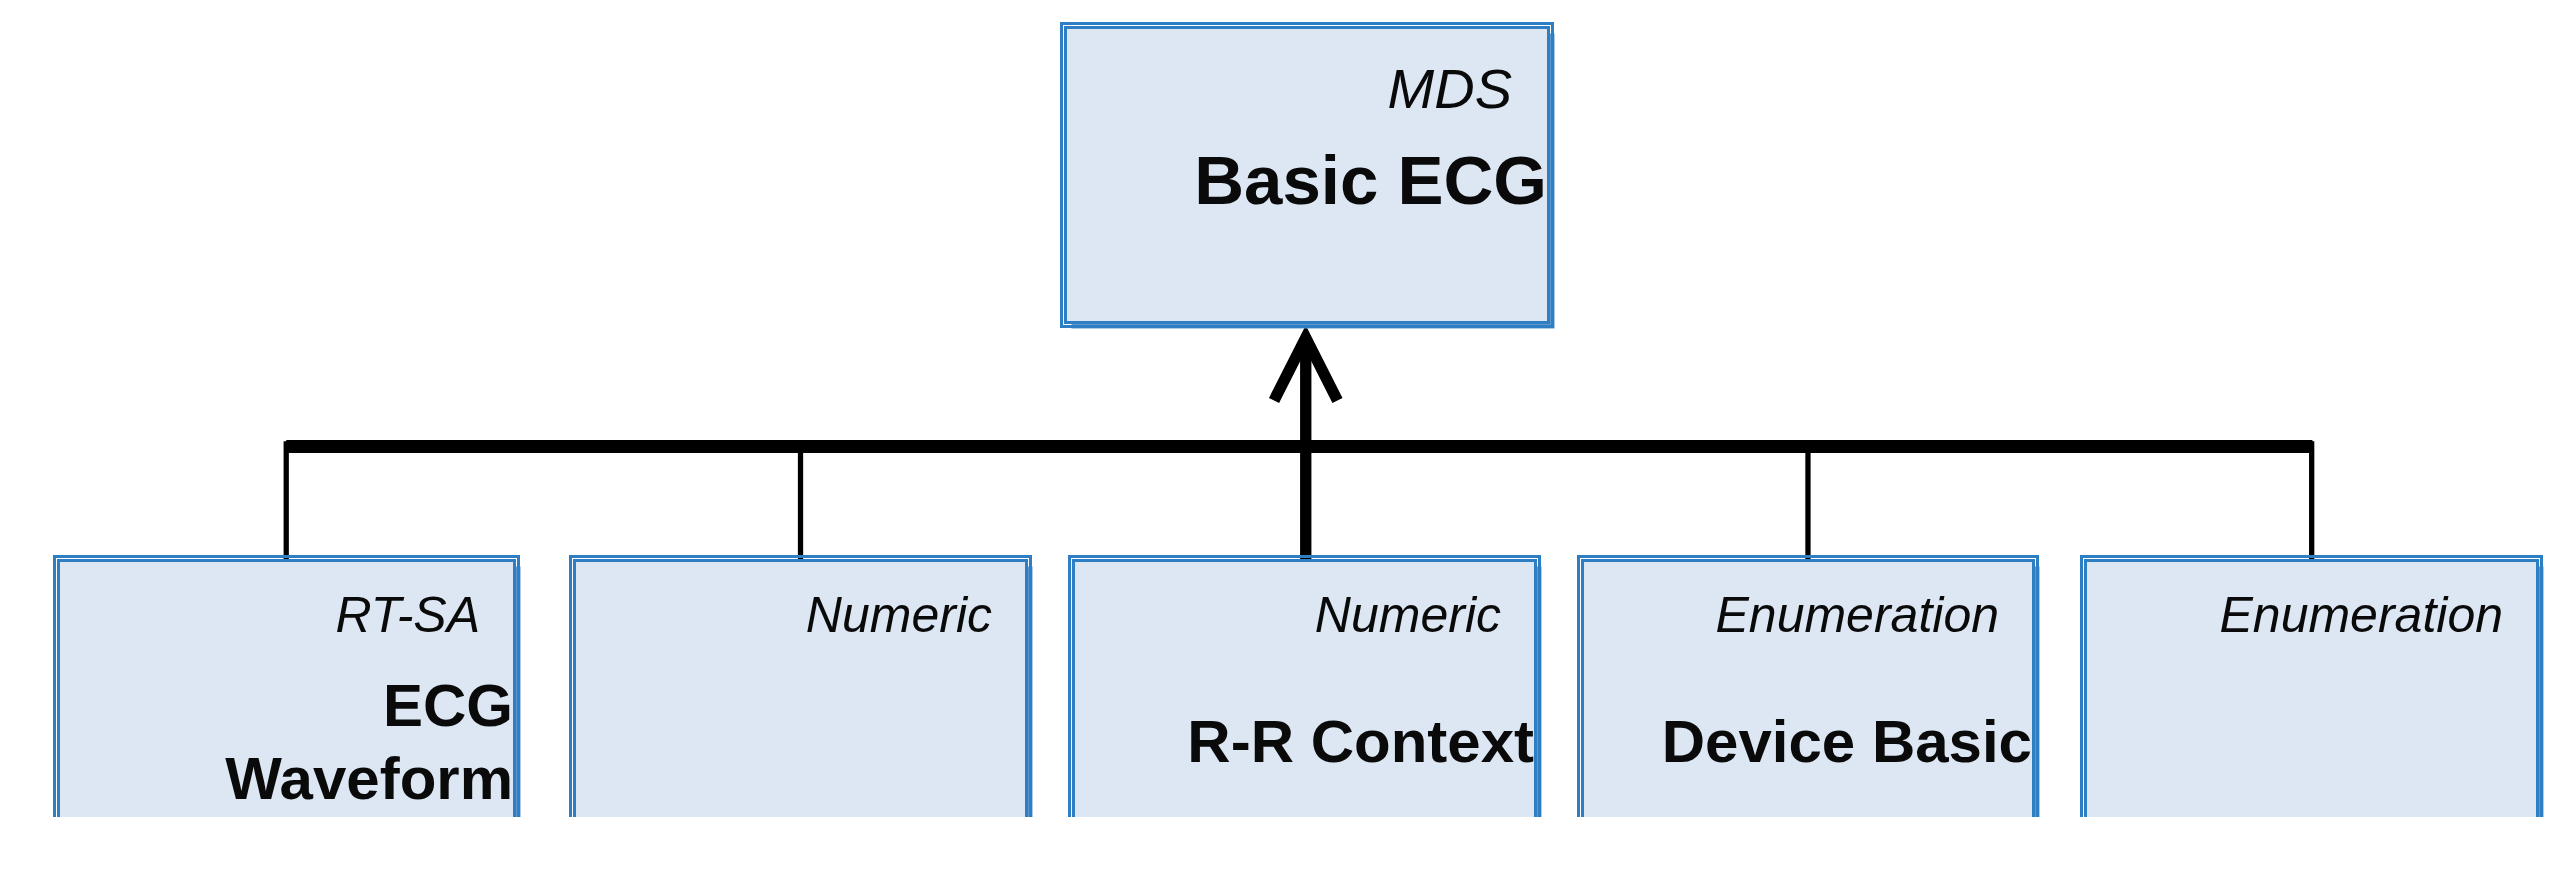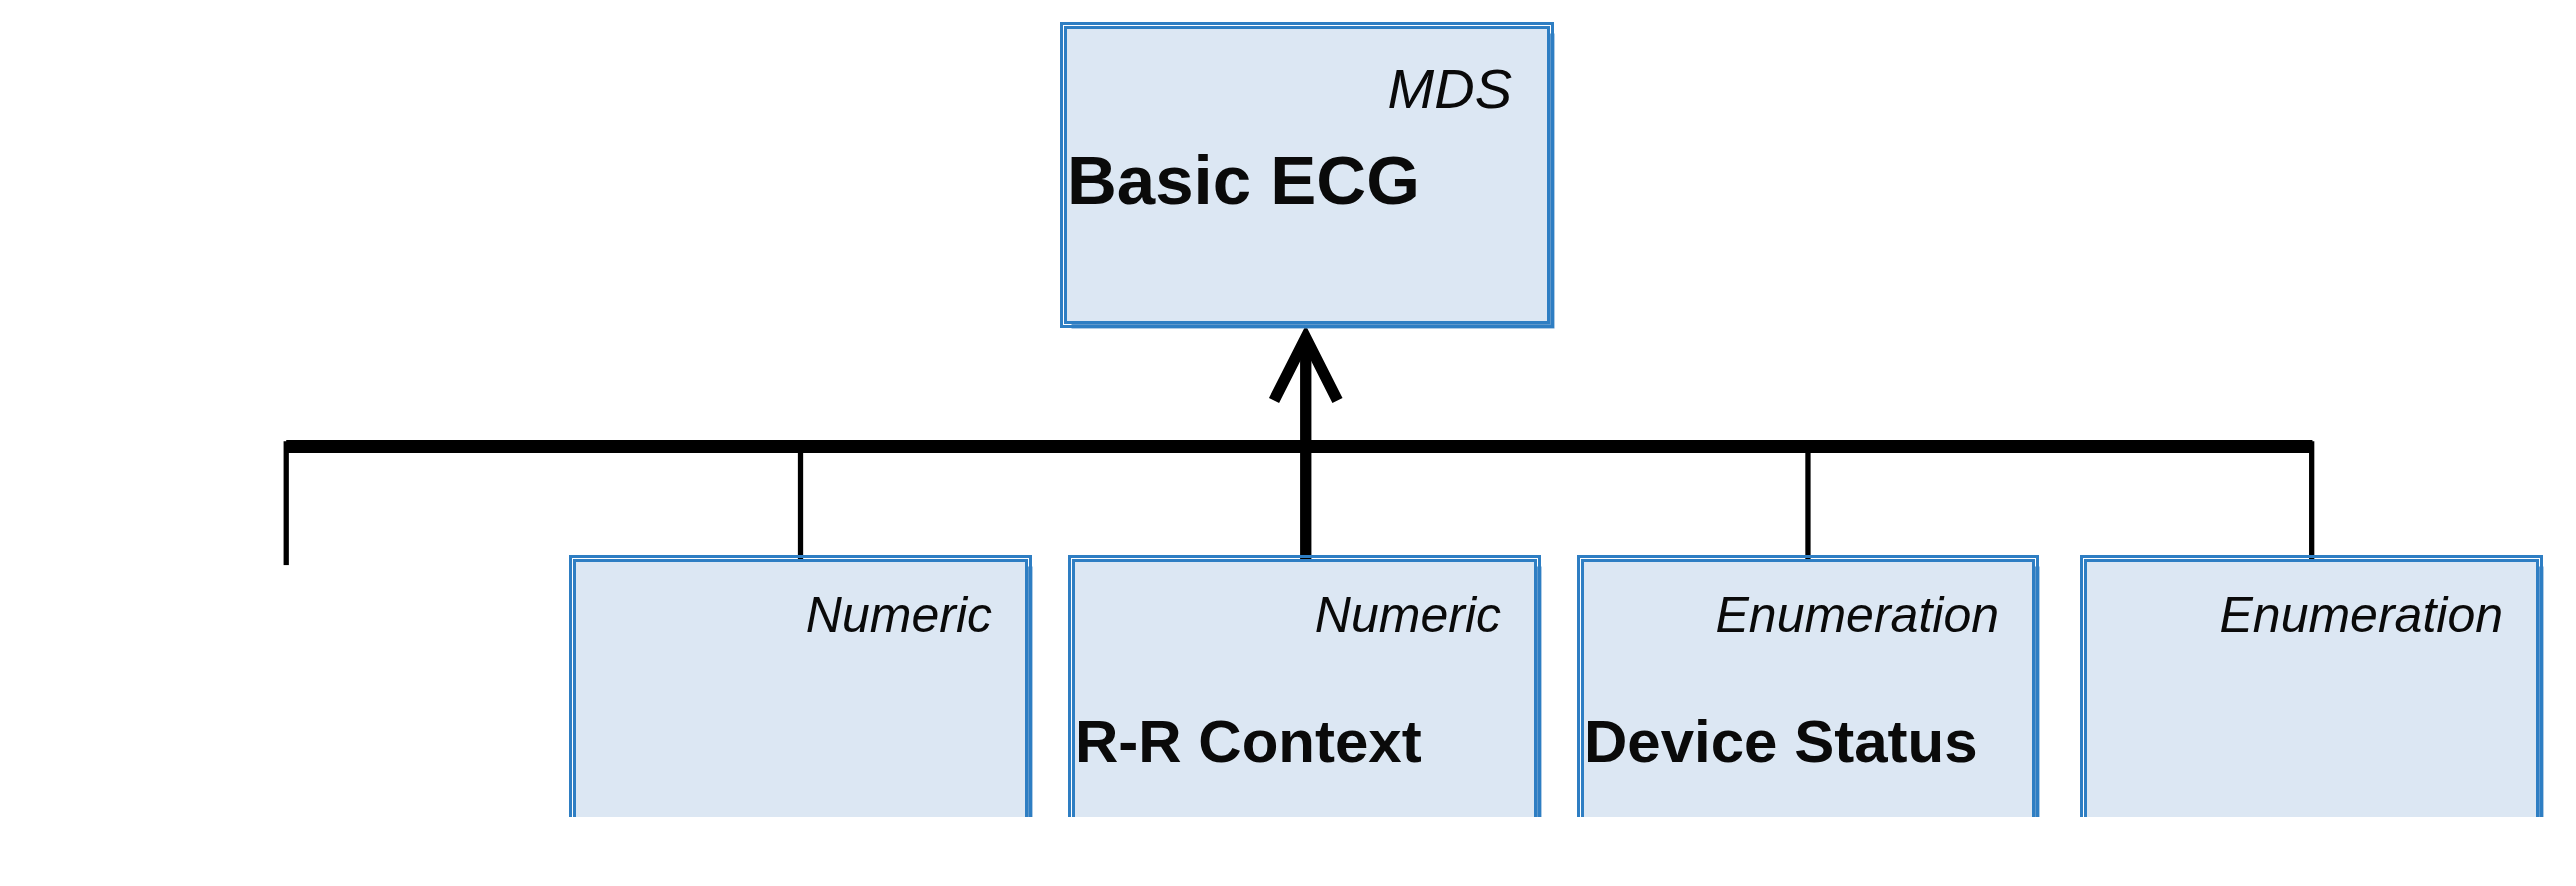--- a/index.html
+++ b/index.html
@@ -37,21 +37,21 @@
     font-size: 50px;
     line-height: 1.1;
     color: #0a0a0a;
     white-space: nowrap;
   }
   .node .title {
     position: absolute;
     left: 0; right: 0;
     top: 63%;
     transform: translateY(-50%);
-    text-align: left;
+    text-align: right;
     font-weight: bold;
     font-size: 60px;
     line-height: 1.22;
     white-space: pre-line;
     color: #0a0a0a;
   }
   
   .node.root { left: 1064px; top: 26.4px; width: 486px; height: 298px; }
   .node.root .tag { font-size: 56px; top: 29px; right: 35px; }
   .node.root .title { font-size: 69px; top: 52%; }
@@ -79,33 +79,38 @@
 
     <line x1="1729" y1="452" x2="1729" y2="748" stroke="#000000" stroke-width="15"></line>
     <polyline points="1687,530 1729,447 1771,530" fill="none" stroke="#000000" stroke-width="15" stroke-linejoin="miter"></polyline>
   </svg>
 
   <div class="node root">
     <span class="tag">MDS</span>
     <span class="title">Basic ECG</span>
   </div>
 
+  <div class="node child c1">
+    <span class="tag">RT-SA</span>
+    <span class="title">ECG
+Waveform</span>
+  </div>
 
   <div class="node child c2">
     <span class="tag">Numeric</span>
   </div>
 
   <div class="node child c3">
     <span class="tag">Numeric</span>
     <span class="title">R-R Context</span>
   </div>
 
   <div class="node child c4">
     <span class="tag">Enumeration</span>
-    <span class="title">Device Status</span>
+    <span class="title">Device Basic</span>
   </div>
 
   <div class="node child c5">
     <span class="tag">Enumeration</span>
   </div>
 
 </div>
 
 
 </body></html>

